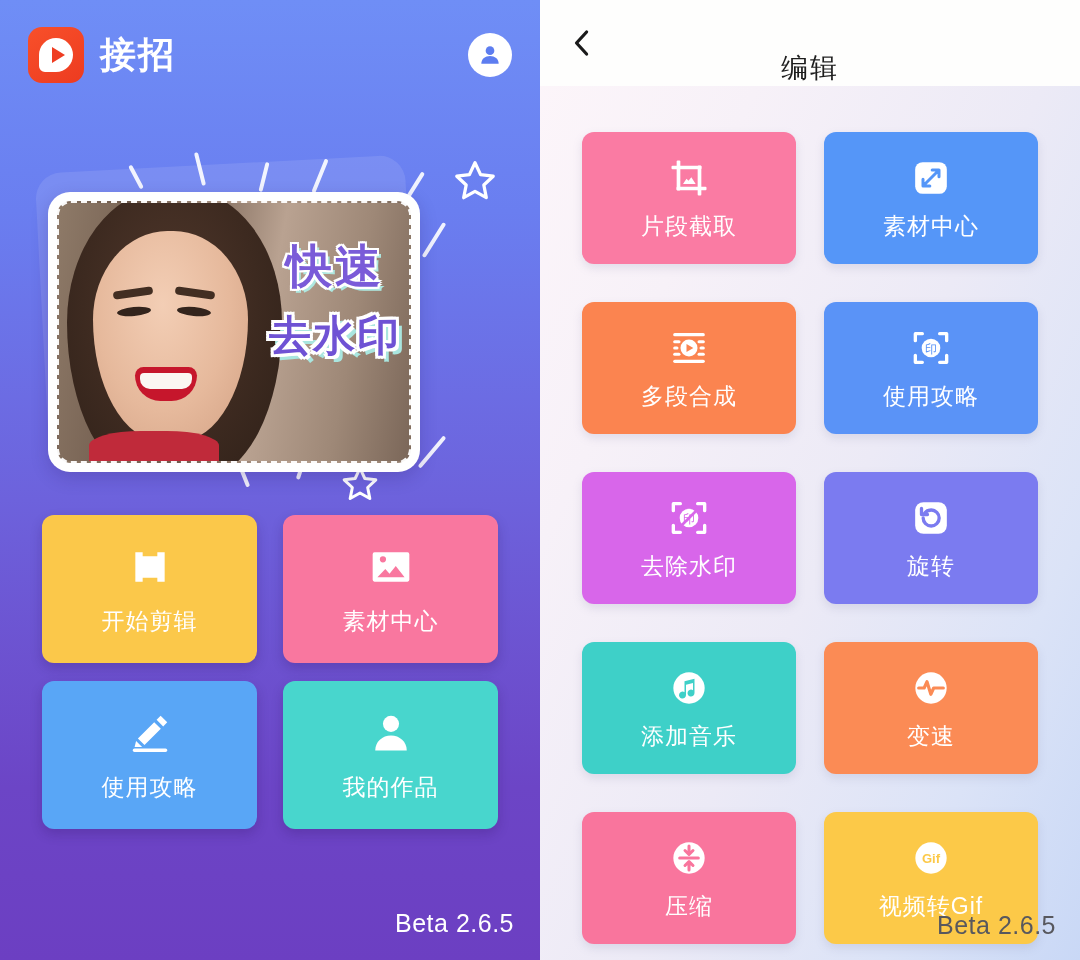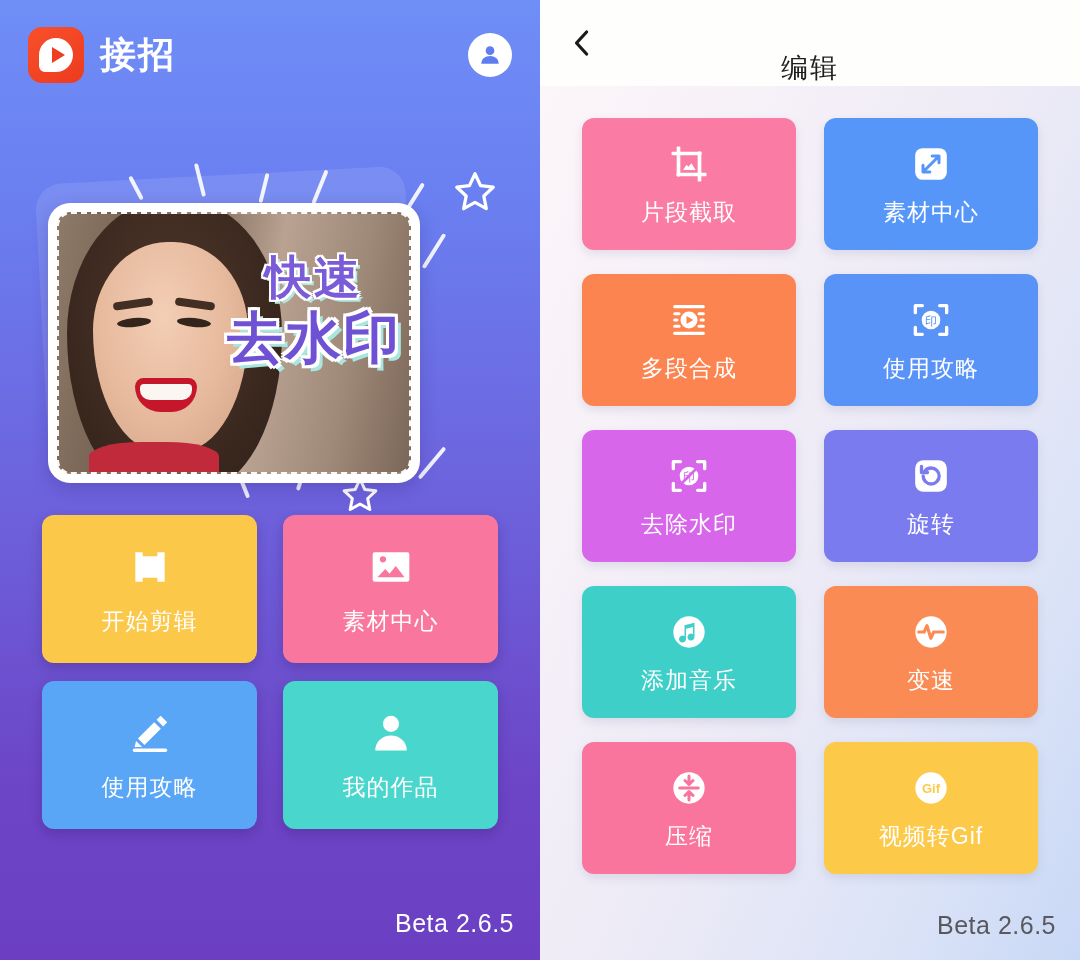--- a/index.html
+++ b/index.html
@@ -44,21 +44,21 @@
     letter-spacing: 2px;
   }
   .avatar-btn {
     margin-left: auto; width: 44px; height: 44px; border-radius: 50%;
     background: #fff; display: flex; align-items: center; justify-content: center;
   }
   .avatar-btn svg { width: 26px; height: 26px; fill: #5d7df0; }
 
   
   .banner-wrap {
-    position: absolute; left: 0; top: 165px; width: 652px; height: 340px;
+    position: absolute; left: 0; top: 154px; width: 652px; height: 340px;
   }
   .banner-ghost {
     position: absolute; left: 42px; top: 10px;
     width: 370px; height: 290px; border-radius: 26px;
     background: rgba(255,255,255,0.10);
     transform: rotate(-3deg);
   }
   .banner-card {
     position: absolute; left: 48px; top: 38px;
     width: 372px; height: 280px;
@@ -106,22 +106,22 @@
     position: absolute; right: 8px; top: 40px; text-align: center;
     line-height: 1;
   }
   .banner-text .t1 {
     font-size: 46px; font-weight: bold; color: #7a5bd8; letter-spacing: 3px;
     text-shadow: -2px -2px 0 #fff, 2px -2px 0 #fff, -2px 2px 0 #fff, 2px 2px 0 #fff,
                  0 -2px 0 #fff, 0 2px 0 #fff, -2px 0 0 #fff, 2px 0 0 #fff,
                  4px 4px 0 #aee8e0;
   }
   .banner-text .t2 {
-    margin-top: 10px;
-    font-size: 56px; font-weight: bold; color: #6f52d4; letter-spacing: 2px;
+    margin-top: 26px;
+    font-size: 42px; font-weight: bold; color: #6f52d4; letter-spacing: 2px;
     text-shadow: -3px -3px 0 #fff, 3px -3px 0 #fff, -3px 3px 0 #fff, 3px 3px 0 #fff,
                  0 -3px 0 #fff, 0 3px 0 #fff, -3px 0 0 #fff, 3px 0 0 #fff,
                  6px 6px 0 #a9e6df;
   }
   .deco { position: absolute; pointer-events: none; }
   .star-o { width: 46px; height: 46px; }
   .star-o svg { width: 100%; height: 100%; }
   .ray { position: absolute; background: rgba(255,255,255,0.9); border-radius: 3px; }
 
   
@@ -167,20 +167,21 @@
   .edit-grid {
     position: absolute; left: 42px; top: 118px;
     width: 456px;
     display: grid; grid-template-columns: 1fr 1fr; gap: 24px 28px;
   }
   .edit-tile {
     height: 132px; border-radius: 12px;
     display: flex; flex-direction: column; align-items: center; justify-content: center;
     box-shadow: 0 4px 10px rgba(120,120,160,0.18);
     cursor: pointer;
+    margin-top: 14px;
   }
   .edit-tile .tile-icon { height: 46px; display: flex; align-items: center; justify-content: center; }
   .edit-tile .tile-icon svg { width: 40px; height: 40px; }
   .edit-tile .tile-label {
     margin-top: 10px; color: #fff; font-size: 23px; letter-spacing: 1px;
   }
   .version-right {
     position: absolute; right: 24px; bottom: 20px;
     color: #58585e; font-size: 25px; letter-spacing: 0.5px;
   }

